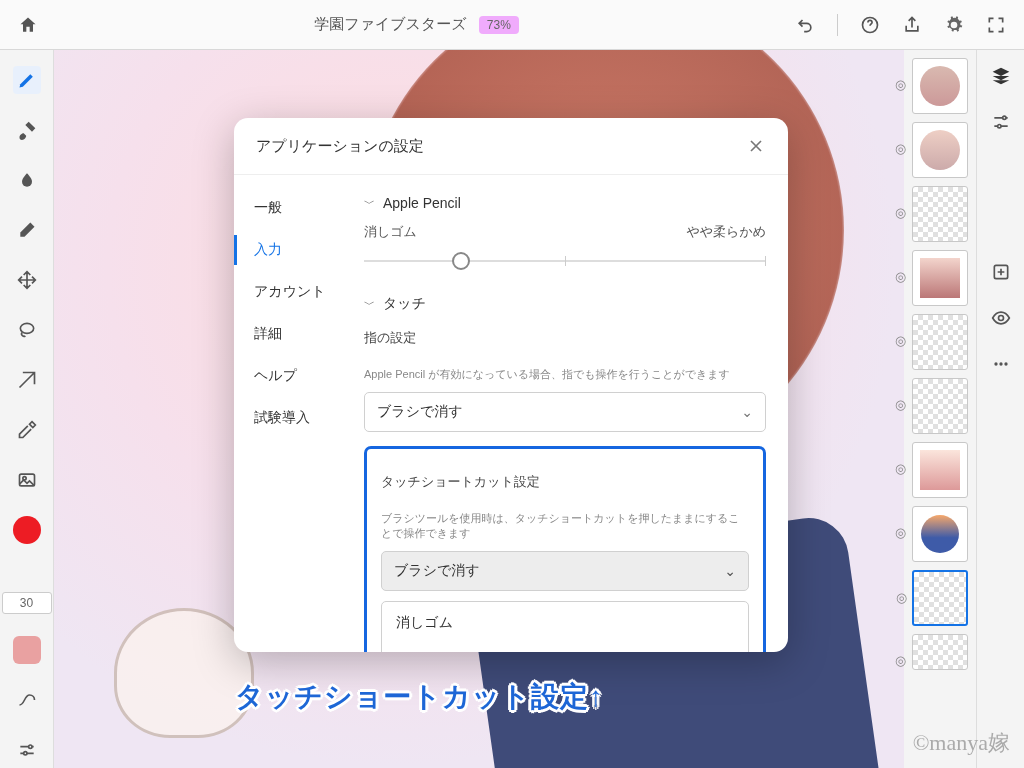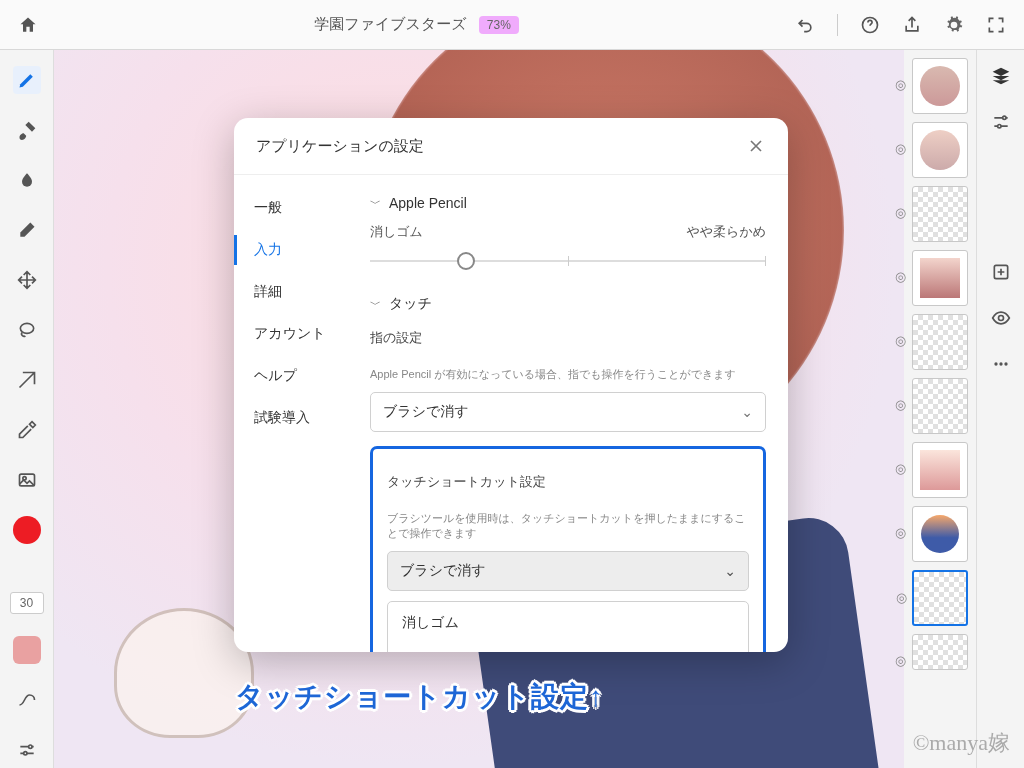--- a/index.html
+++ b/index.html
@@ -11,41 +11,41 @@
   .zoom-badge { background: #f0abfc; border-radius: 4px; padding: 2px 8px; font-size: 12px; color: #666; margin-left: 8px; }
   .topbar .right { display: flex; gap: 22px; align-items: center; color: #555; }
   .icon { width: 20px; height: 20px; display: inline-flex; align-items: center; justify-content: center; color: #555; }
   .vsep { width: 1px; height: 22px; background: #ccc; }
 
   
   .left-rail { position: absolute; top: 50px; left: 0; width: 54px; bottom: 0; background: #f4f4f4; border-right: 1px solid #ddd; display: flex; flex-direction: column; align-items: center; padding-top: 16px; gap: 22px; }
   .tool { width: 28px; height: 28px; display: flex; align-items: center; justify-content: center; color: #555; border-radius: 4px; }
   .tool.active { color: #1473e6; background: #e8f0fc; }
   .color-dot { width: 28px; height: 28px; border-radius: 50%; background: #ed1c24; }
-  .size-box { width: 34px; height: 22px; background: #fff; border: 1px solid #ccc; border-radius: 3px; font-size: 12px; color: #666; display: flex; align-items: center; justify-content: center; }
+  .size-box { width: 50px; height: 22px; background: #fff; border: 1px solid #ccc; border-radius: 3px; font-size: 12px; color: #666; display: flex; align-items: center; justify-content: center; }
   .swatch { width: 28px; height: 28px; border-radius: 6px; background: #e9a1a1; }
 
   
   .right-rail1 { position: absolute; top: 50px; right: 48px; width: 72px; bottom: 0; background: #f4f4f4; display: flex; flex-direction: column; align-items: center; padding-top: 8px; gap: 8px; }
   .layer-thumb { width: 56px; height: 56px; border: 1px solid #c8c8c8; border-radius: 3px; background: #fff; position: relative; display: flex; align-items: center; justify-content: center; }
   .layer-thumb.checker { background-image: linear-gradient(45deg,#e0e0e0 25%,transparent 25%,transparent 75%,#e0e0e0 75%),linear-gradient(45deg,#e0e0e0 25%,transparent 25%,transparent 75%,#e0e0e0 75%); background-size: 10px 10px; background-position: 0 0,5px 5px; }
   .layer-thumb.selected { border: 2px solid #1473e6; }
   .layer-thumb::before { content: "◎"; position: absolute; left: -18px; top: 18px; font-size: 13px; color: #888; }
   .right-rail2 { position: absolute; top: 50px; right: 0; width: 48px; bottom: 0; background: #f4f4f4; border-left: 1px solid #ddd; display: flex; flex-direction: column; align-items: center; padding-top: 16px; gap: 26px; color: #555; }
 
   
   .canvas { position: absolute; top: 50px; left: 54px; right: 120px; bottom: 0; background: radial-gradient(circle at 40% 30%, #fcdde2 10%, #f6e0ec 40%, #efe6f3 70%); overflow: hidden; }
   .hair { position: absolute; top: -60px; right: 60px; width: 480px; height: 480px; background: radial-gradient(circle at 50% 50%, #c76a52 0%, #a94f3c 70%, transparent 72%); border-radius: 50%; opacity: 0.85; }
   .uniform { position: absolute; bottom: -50px; right: 40px; width: 380px; height: 280px; background: #2b3a6b; border-radius: 40px 40px 0 0; transform: rotate(-8deg); opacity: 0.9; }
   .hand { position: absolute; left: 60px; bottom: 30px; width: 140px; height: 130px; border: 3px solid #c4b2a6; border-radius: 50% 50% 40% 40%; background: #fdf4ee; opacity: 0.7; }
 
   
   .modal { position: absolute; left: 234px; top: 118px; width: 554px; height: 534px; background: #fff; border-radius: 14px; box-shadow: 0 10px 40px rgba(0,0,0,0.25); display: flex; flex-direction: column; overflow: hidden; }
   .modal-header { padding: 18px 22px; font-size: 15px; color: #333; display: flex; justify-content: space-between; align-items: center; border-bottom: 1px solid #eee; }
-  .modal-body { flex: 1; display: flex; gap: 6px; }
+  .modal-body { flex: 1; display: flex; }
   .modal-nav { width: 130px; padding: 12px 0; }
   .modal-nav-item { padding: 12px 20px; font-size: 14px; color: #333; cursor: pointer; }
   .modal-nav-item.active { color: #1473e6; font-weight: 500; position: relative; }
   .modal-nav-item.active::before { content: ""; position: absolute; left: 0; top: 6px; bottom: 6px; width: 3px; background: #1473e6; }
   .modal-content { flex: 1; padding: 12px 22px 18px 0; overflow: auto; }
   .section-head { display: flex; align-items: center; gap: 8px; padding: 8px 0; font-size: 14px; color: #333; }
   .section-head .chev { font-size: 11px; color: #666; }
   .slider-row { display: flex; align-items: center; justify-content: space-between; font-size: 13px; color: #555; padding: 4px 0 2px; }
   .slider { position: relative; height: 28px; margin: 4px 0 12px; }
   .slider-track { position: absolute; top: 13px; left: 0; right: 0; height: 2px; background: #ddd; }
@@ -251,22 +251,22 @@
     <span class="icon" style="color:#777">
       <svg viewBox="0 0 24 24" fill="none" stroke="currentColor" stroke-width="2">
           <path d="M6 6l12 12M18 6L6 18"></path>
         </svg>
     </span>
   </div>
   <div class="modal-body">
     <div class="modal-nav">
       <div class="modal-nav-item">一般</div>
       <div class="modal-nav-item active">入力</div>
+      <div class="modal-nav-item">アカウント</div>
       <div class="modal-nav-item">詳細</div>
-      <div class="modal-nav-item">アカウント</div>
       <div class="modal-nav-item">ヘルプ</div>
       <div class="modal-nav-item">試験導入</div>
     </div>
     <div class="modal-content">
 
       <div class="section-head">
         <span class="chev">﹀</span>
         <span>Apple Pencil</span>
       </div>
       <div class="slider-row">

